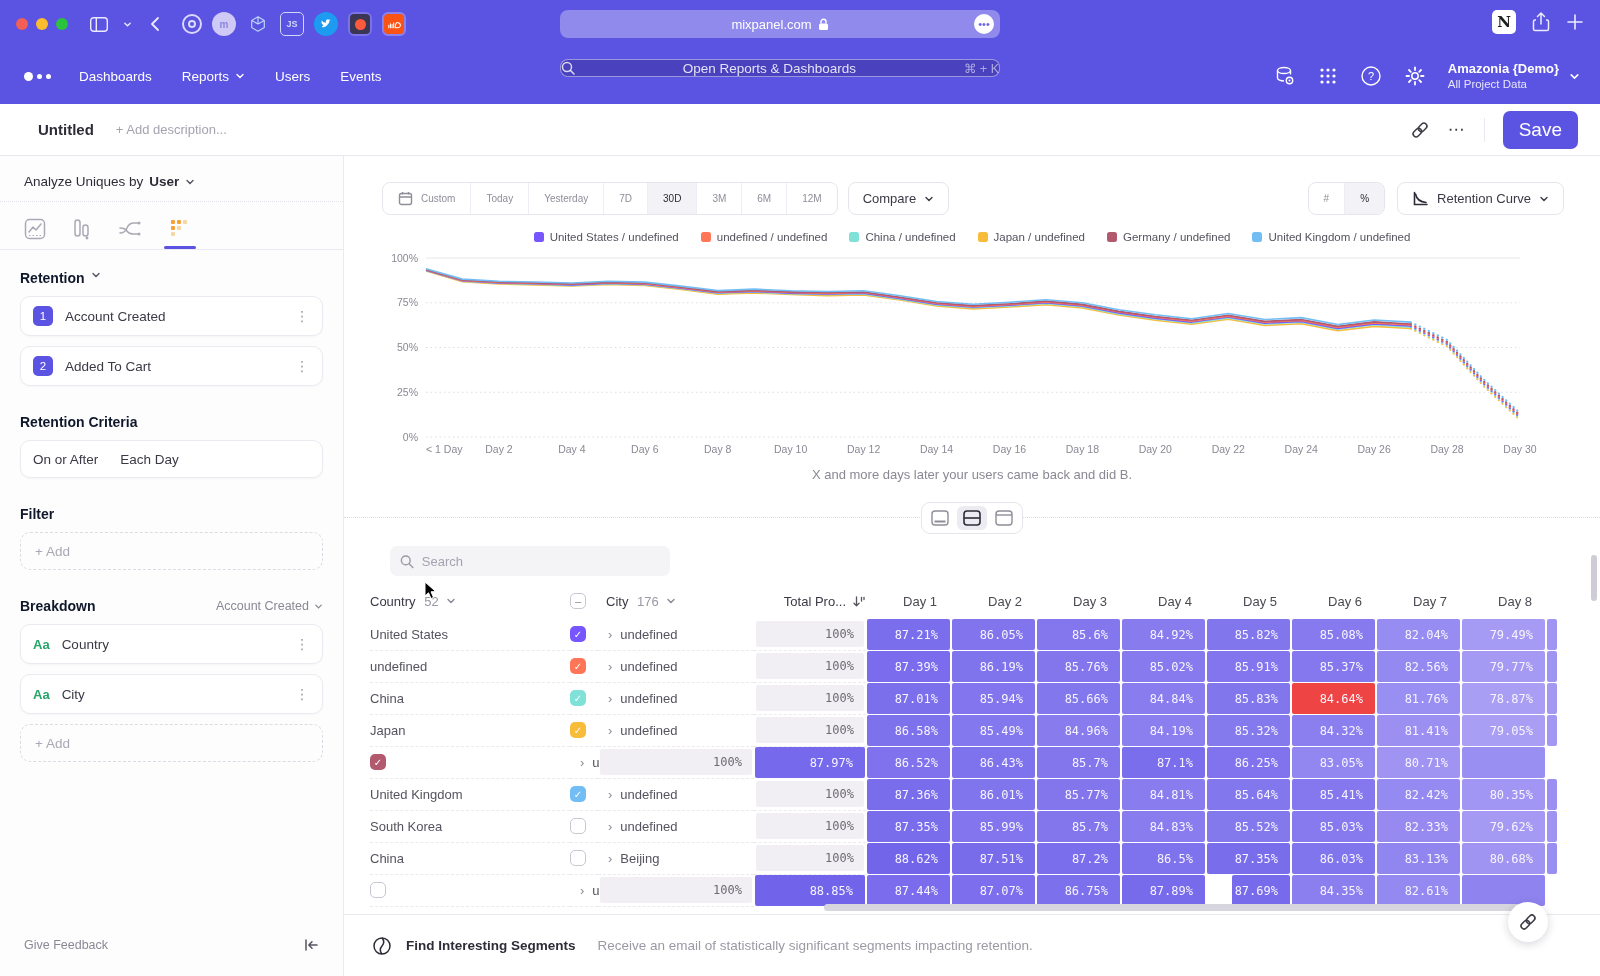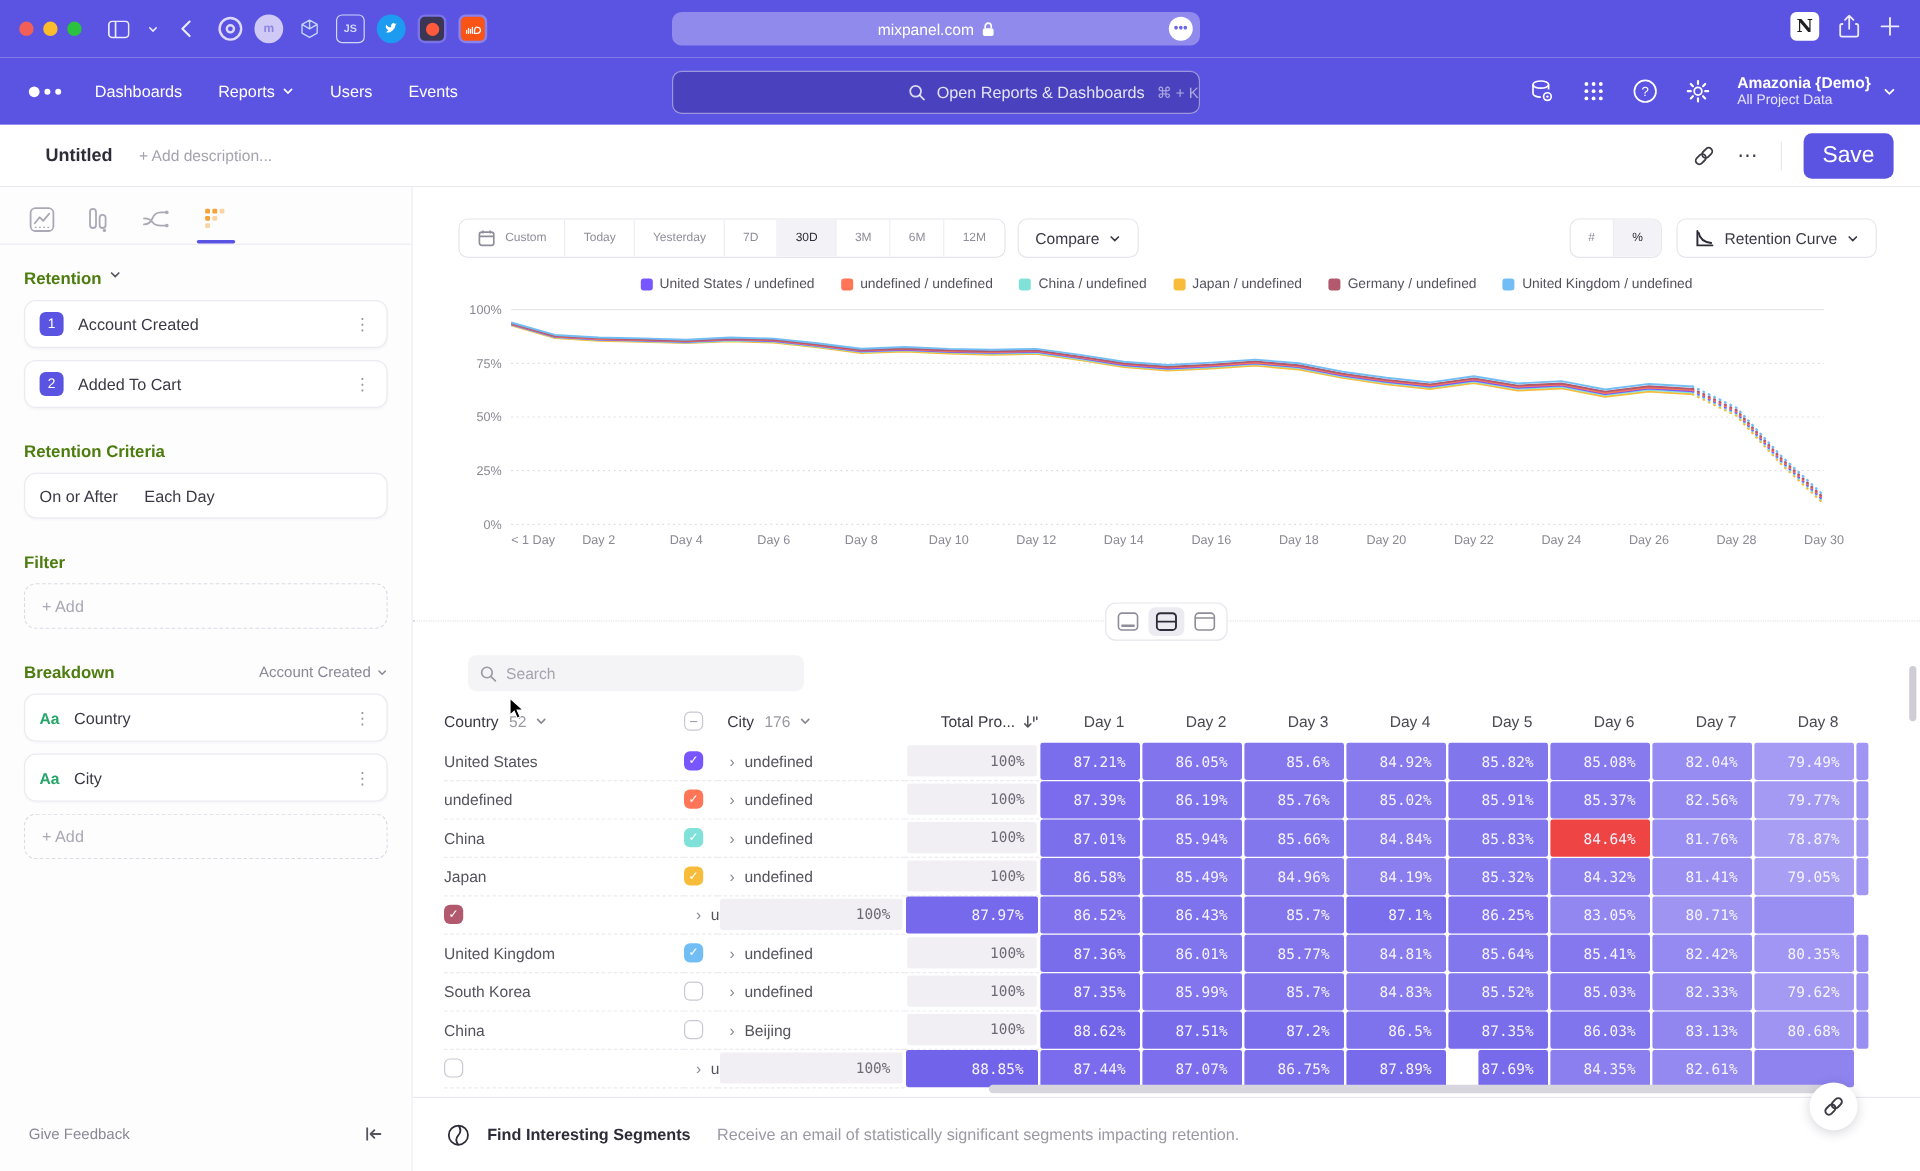--- a/index.html
+++ b/index.html
@@ -26,23 +26,23 @@
 .notion { width:24px; height:24px; background:#fff; border-radius:5px; color:#1f1f1f;
   font-family:"DejaVu Serif", serif; font-weight:bold; font-size:15px; display:flex; align-items:center; justify-content:center; }
 
 
 .nav { position:absolute; top:48px; left:0; right:0; height:56px; background:#5b53e2;
   display:flex; align-items:center; padding:0 24px; }
 .logo { display:flex; align-items:center; gap:4px; margin-right:28px; }
 .logo i { background:#fff; border-radius:50%; display:block; }
 .nav-items { display:flex; align-items:center; gap:30px; }
 .nav-item { color:#fff; font-size:13.5px; display:flex; align-items:center; gap:6px; cursor:pointer; }
-.nav-search { position:absolute; left:560px; top:11px; width:440px; height:36px; background:rgba(20,10,80,0.25);
+.nav-search { position:absolute; left:560px; top:11px; width:440px; height:18px; background:rgba(20,10,80,0.25);
   border:1px solid rgba(255,255,255,0.45); border-radius:8px; display:flex; align-items:center;
-  justify-content:flex-end; gap:10px; color:rgba(255,255,255,0.85); font-size:13.5px; }
+  justify-content:space-between; gap:10px; color:rgba(255,255,255,0.85); font-size:13.5px; }
 .nav-search .kbd { color:rgba(255,255,255,0.55); font-size:12.5px; }
 .nav-right { position:absolute; right:20px; top:0; height:56px; display:flex; align-items:center; gap:22px; color:#fff; }
 .proj { text-align:left; line-height:1.25; }
 .proj .p1 { font-size:13px; font-weight:bold; color:#fff; }
 .proj .p2 { font-size:11.5px; color:rgba(255,255,255,0.85); }
 
 
 .pagehead { position:absolute; top:104px; left:0; right:0; height:52px; background:#fff;
   border-bottom:1px solid #e9e8ee; display:flex; align-items:center; padding:0 24px; }
 .pagehead .title { font-size:15px; font-weight:bold; color:#2e2c38; margin-left:14px; }
@@ -55,21 +55,21 @@
 
 .sidebar { position:absolute; top:156px; left:0; width:344px; bottom:0; background:#fdfdfe;
   border-right:1px solid #eceaf0; }
 .an-row { padding:18px 24px 12px; font-size:13.5px; color:#2e2c38; border-bottom:1px dotted #e4e2ea;
   display:flex; align-items:center; gap:6px; }
 .an-row b { font-weight:bold; }
 .tabs { display:flex; align-items:center; gap:26px; padding:12px 24px 0; border-bottom:1px solid #eceaf0; height:48px; }
 .tab { position:relative; height:100%; display:flex; align-items:flex-start; padding-top:4px; cursor:pointer; }
 .tab.active:after { content:""; position:absolute; left:-4px; right:-4px; bottom:0; height:3px; background:#5b53e2; border-radius:2px; }
 .sb-section { padding:0 20px; }
-.sb-title { font-size:14px; font-weight:bold; color:#4d7c0f; display:flex; align-items:flex-start; gap:6px; }
+.sb-title { font-size:14px; font-weight:bold; color:#0f172a; display:flex; align-items:flex-start; gap:6px; }
 .card { background:#fff; border:1px solid #eceaf0; border-radius:10px; height:40px; display:flex;
   align-items:center; padding:0 12px; box-shadow:0 1px 2px rgba(40,40,60,0.04); margin-top:10px; }
 .badge { width:20px; height:20px; border-radius:5px; background:#5b53e2; color:#fff; font-size:11.5px;
   display:flex; align-items:center; justify-content:center; margin-right:12px; }
 .card .lbl { font-size:13.5px; color:#3b3945; flex:1; }
 .dots3 { color:#9b99a4; font-size:14px; letter-spacing:1px; cursor:pointer; }
 .addcard { border:1px dashed #dcdae3; border-radius:10px; height:38px; display:flex; align-items:center;
   padding:0 14px; color:#aaa8b4; font-size:13.5px; margin-top:10px; cursor:pointer; }
 .aa { color:#26a569; font-size:13px; font-weight:bold; margin-right:12px; }
 .bk-head { display:flex; align-items:center; justify-content:space-between; }
@@ -297,20 +297,27 @@
             <rect x="9" y="7" width="9.5" height="6" rx="3"></rect>
           </g>
         </svg>
       <span class="dots3" style="font-size:17px;color:#3d3b45">⋯</span>
       <span class="ph-div"></span>
       <button class="save-btn">Save</button>
     </div>
   </div>
 
   <aside class="sidebar">
+    <div class="an-row">
+      <span>Analyze Uniques by</span>
+      <b>User</b>
+      <svg width="10" height="10" viewBox="0 0 10 10">
+          <polyline points="2,3.5 5,6.5 8,3.5" fill="none" stroke="#55535e" stroke-width="1.4" stroke-linecap="round"></polyline>
+        </svg>
+    </div>
     <div class="tabs">
       <span class="tab">
         <svg width="22" height="22" viewBox="0 0 22 22">
             <rect x="1.5" y="1.5" width="19" height="19" rx="4" fill="none" stroke="#aba9b5" stroke-width="1.5"></rect>
             <polyline points="5,14 9,9 12,12 17,6" fill="none" stroke="#aba9b5" stroke-width="1.5" stroke-linecap="round" stroke-linejoin="round"></polyline>
             <line x1="5" y1="17.5" x2="17" y2="17.5" stroke="#aba9b5" stroke-width="1.2" stroke-dasharray="1.5 2"></line>
           </svg>
       </span>
       <span class="tab">
         <svg width="20" height="22" viewBox="0 0 20 22">
@@ -531,20 +538,21 @@
           <polyline points="46,20.171999999999997 82.46666666666667,30.733000000000008 118.93333333333334,32.88100000000001 155.4,33.77600000000001 191.86666666666667,34.85 228.33333333333334,33.23899999999999 264.8,34.13399999999999 301.26666666666665,38.251000000000005 337.73333333333335,42.726000000000006 374.2,41.473000000000006 410.6666666666667,43.08399999999999 447.1333333333333,43.97899999999999 483.6,43.263000000000005 520.0666666666666,48.45399999999999 556.5333333333333,54.181999999999995 593,57.046000000000014 629.4666666666667,55.256000000000014 665.9333333333333,52.75 702.4,55.972 738.8666666666667,62.953 775.3333333333334,68.14399999999998 811.8,72.082 848.2666666666667,67.07 884.7333333333333,73.15599999999999 921.2,71.36600000000001 957.6666666666666,78.347 994.1333333333333,73.872 1030.6,76.02" fill="none" stroke="#7856FF" stroke-width="1.6" stroke-linejoin="round"></polyline>
           <polyline points="1030.6,76.02 1067.0666666666666,93.92 1103.5333333333333,133.3 1140,167.31" fill="none" stroke="#7856FF" stroke-width="2" stroke-dasharray="0.5 4.5" stroke-linecap="round"></polyline>
           <polyline points="46,19.81399999999999 82.46666666666667,30.375 118.93333333333334,32.52300000000001 155.4,33.418000000000006 191.86666666666667,34.313 228.33333333333334,32.702 264.8,33.596999999999994 301.26666666666665,37.71399999999999 337.73333333333335,42.18899999999999 374.2,40.93600000000001 410.6666666666667,42.547 447.1333333333333,43.44199999999999 483.6,42.547 520.0666666666666,47.73800000000001 556.5333333333333,53.466000000000015 593,56.33 629.4666666666667,54.54 665.9333333333333,52.033999999999985 702.4,55.256000000000014 738.8666666666667,62.058 775.3333333333334,67.249 811.8,71.187 848.2666666666667,66.175 884.7333333333333,72.26100000000001 921.2,70.471 957.6666666666666,77.452 994.1333333333333,72.977 1030.6,74.946" fill="none" stroke="#FF7557" stroke-width="1.6" stroke-linejoin="round"></polyline>
           <polyline points="1030.6,74.946 1067.0666666666666,92.846 1103.5333333333333,132.226 1140,166.236" fill="none" stroke="#FF7557" stroke-width="2" stroke-dasharray="0.5 4.5" stroke-linecap="round"></polyline>
           <polyline points="46,19.45600000000001 82.46666666666667,30.016999999999992 118.93333333333334,31.986000000000008 155.4,32.88100000000001 191.86666666666667,33.955 228.33333333333334,32.343999999999994 264.8,33.06 301.26666666666665,37.17699999999999 337.73333333333335,41.651999999999994 374.2,40.398999999999994 410.6666666666667,41.83100000000001 447.1333333333333,42.726000000000006 483.6,42.01 520.0666666666666,47.20100000000001 556.5333333333333,52.75 593,55.61399999999999 629.4666666666667,53.823999999999984 665.9333333333333,51.13899999999999 702.4,54.36100000000001 738.8666666666667,61.342 775.3333333333334,66.533 811.8,70.292 848.2666666666667,65.28 884.7333333333333,71.36600000000001 921.2,69.57600000000002 957.6666666666666,76.378 994.1333333333333,71.90299999999999 1030.6,74.05099999999999" fill="none" stroke="#B2596E" stroke-width="1.6" stroke-linejoin="round"></polyline>
           <polyline points="1030.6,74.05099999999999 1067.0666666666666,91.77199999999999 1103.5333333333333,131.152 1140,165.16199999999998" fill="none" stroke="#B2596E" stroke-width="2" stroke-dasharray="0.5 4.5" stroke-linecap="round"></polyline>
           <polyline points="46,18.740000000000002 82.46666666666667,29.121999999999993 118.93333333333334,31.27 155.4,31.986000000000008 191.86666666666667,33.06 228.33333333333334,31.27 264.8,32.165 301.26666666666665,36.10300000000001 337.73333333333335,40.578 374.2,39.14600000000001 410.6666666666667,40.75699999999999 447.1333333333333,41.473000000000006 483.6,40.75699999999999 520.0666666666666,45.76899999999999 556.5333333333333,51.497 593,54.181999999999995 629.4666666666667,52.213 665.9333333333333,49.707 702.4,52.75 738.8666666666667,59.731000000000016 775.3333333333334,64.743 811.8,68.68100000000001 848.2666666666667,63.49 884.7333333333333,69.57600000000002 921.2,67.607 957.6666666666666,74.58800000000001 994.1333333333333,69.934 1030.6,72.082" fill="none" stroke="#72BEF4" stroke-width="1.6" stroke-linejoin="round"></polyline>
           <polyline points="1030.6,72.082 1067.0666666666666,89.803 1103.5333333333333,129.183 1140,163.014" fill="none" stroke="#72BEF4" stroke-width="2" stroke-dasharray="0.5 4.5" stroke-linecap="round"></polyline>
         </svg>
       </div>
+    <div class="caption">X and more days later your users came back and did B.</div>
 
     <div class="divider"></div>
     <div class="view-toggles">
       <span class="vt">
         <svg width="18" height="16" viewBox="0 0 18 16">
             <rect x="1" y="1" width="16" height="14" rx="3" fill="none" stroke="#8f8d99" stroke-width="1.4"></rect>
             <line x1="3.5" y1="11.5" x2="14.5" y2="11.5" stroke="#8f8d99" stroke-width="2"></line>
           </svg>
       </span>
       <span class="vt active">

